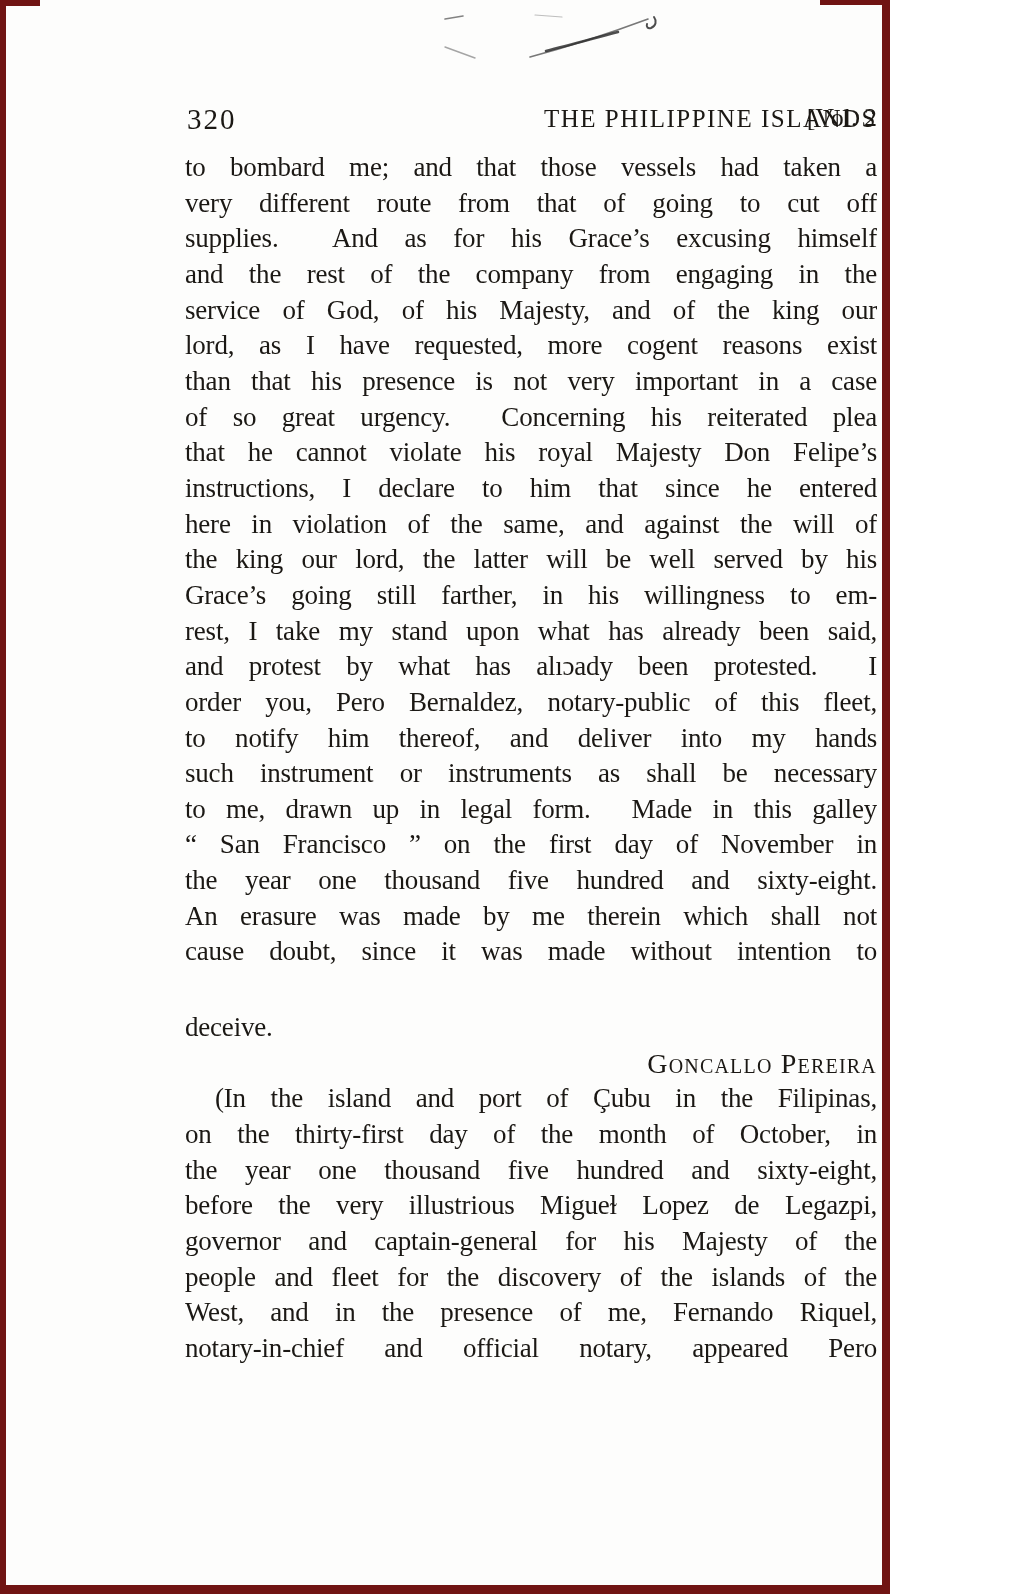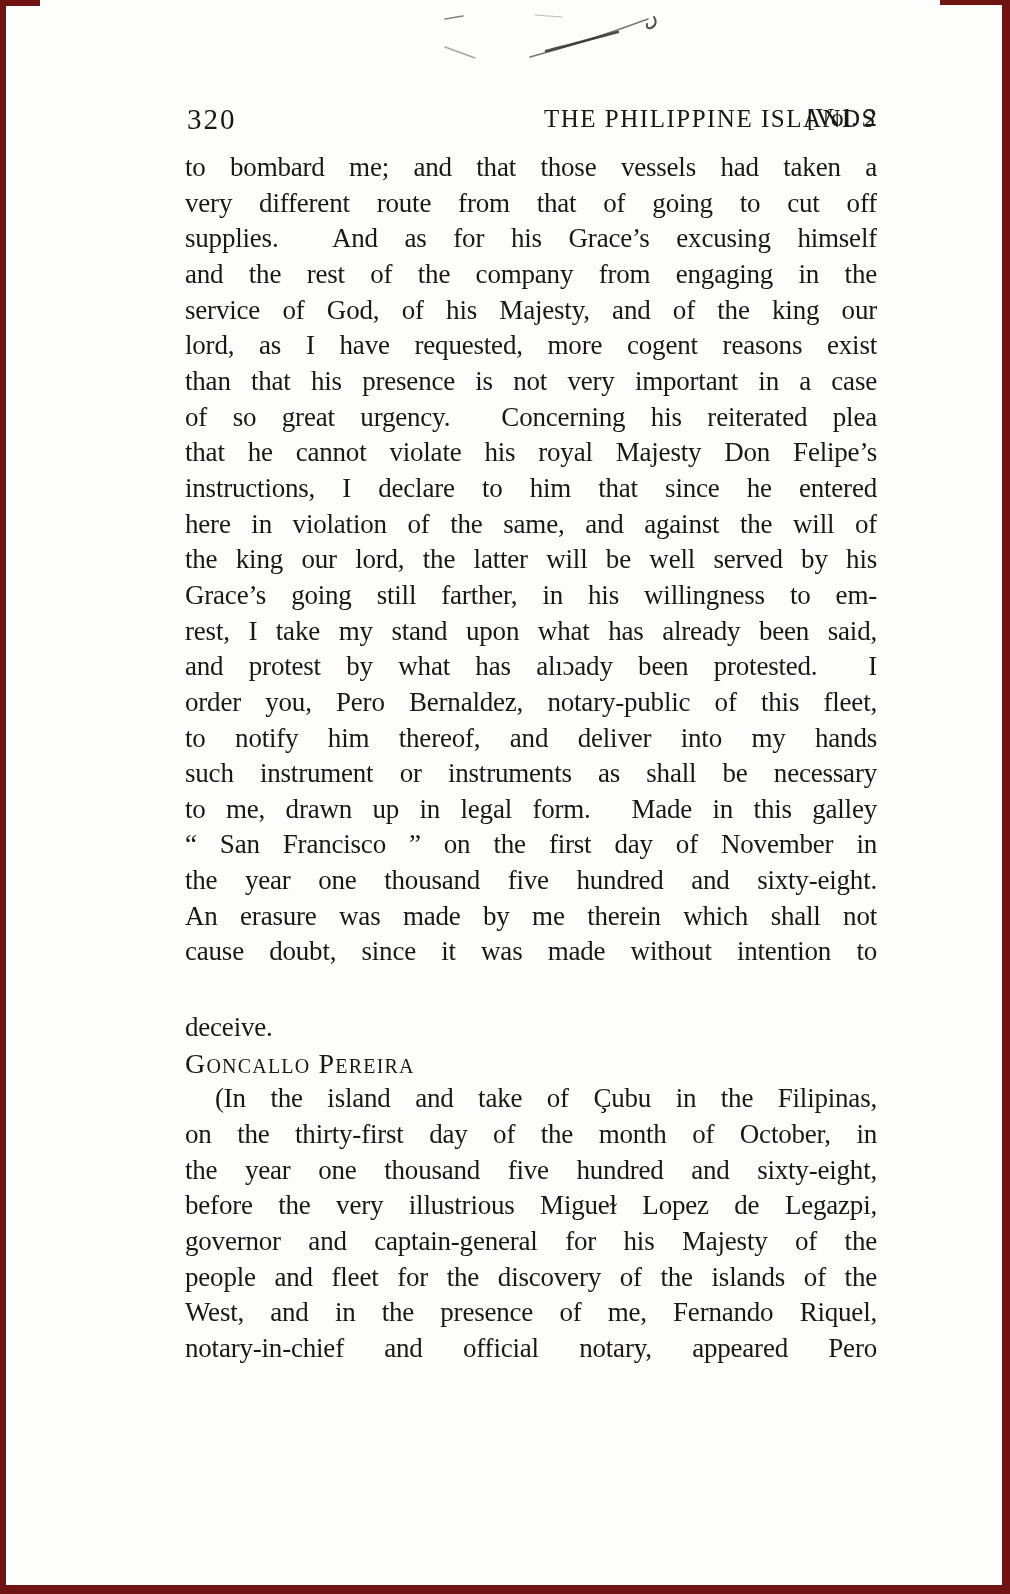--- a/index.html
+++ b/index.html
@@ -1,18 +1,18 @@
 <!DOCTYPE html>
 <html><head>
 <meta charset="utf-8">
 <style>
   html, body { margin: 0; padding: 0; background: #ffffff; }
   .page {
     position: relative;
-    width: 1010px;
+    width: 890px;
     height: 1594px;
     background: #fdfdfc;
     overflow: hidden;
     font-family: "Liberation Serif", "DejaVu Serif", serif;
     color: #1b1814;
   }
 
   
   .edge { position: absolute; background: #701413; }
   .edge-left   { left: 0; top: 0; width: 6px; height: 1594px; }
@@ -54,20 +54,21 @@
     height: 35.66px;
     overflow: hidden;
     text-align: justify;
     text-align-last: justify;
   }
   .para1 div.line:last-of-type { text-align-last: left; margin-top: 40px; }   
   .para2 div.line:first-of-type { text-indent: 30px; }      
 
   .signature-line {
     height: 35.66px;
+    text-align: right;
     font-variant: small-caps;
     letter-spacing: 1.2px;
     font-size: 28px;
   }
 </style>
 </head>
 <body>
 
 <div class="page">
 
@@ -119,21 +120,21 @@
         <div class="line">the year one thousand five hundred and sixty-eight.</div>
         <div class="line">An erasure was made by me therein which shall not</div>
         <div class="line">cause doubt, since it was made without intention to</div>
         <div class="line">deceive.</div>
       </div>
 
     <div class="signature-line">Goncallo Pereira</div>
 
     <div class="para2">
 
-    <div class="line">(In the island and take of Çubu in the Filipinas,</div>
+    <div class="line">(In the island and port of Çubu in the Filipinas,</div>
         <div class="line">on the thirty-first day of the month of October, in</div>
         <div class="line">the year one thousand five hundred and sixty-eight,</div>
         <div class="line">before the very illustrious Migueɫ Lopez de Legazpi,</div>
         <div class="line">governor and captain-general for his Majesty of the</div>
         <div class="line">people and fleet for the discovery of the islands of the</div>
         <div class="line">West, and in the presence of me, Fernando Riquel,</div>
         <div class="line">notary-in-chief and official notary, appeared Pero</div>
       </div>
 
   </div>

